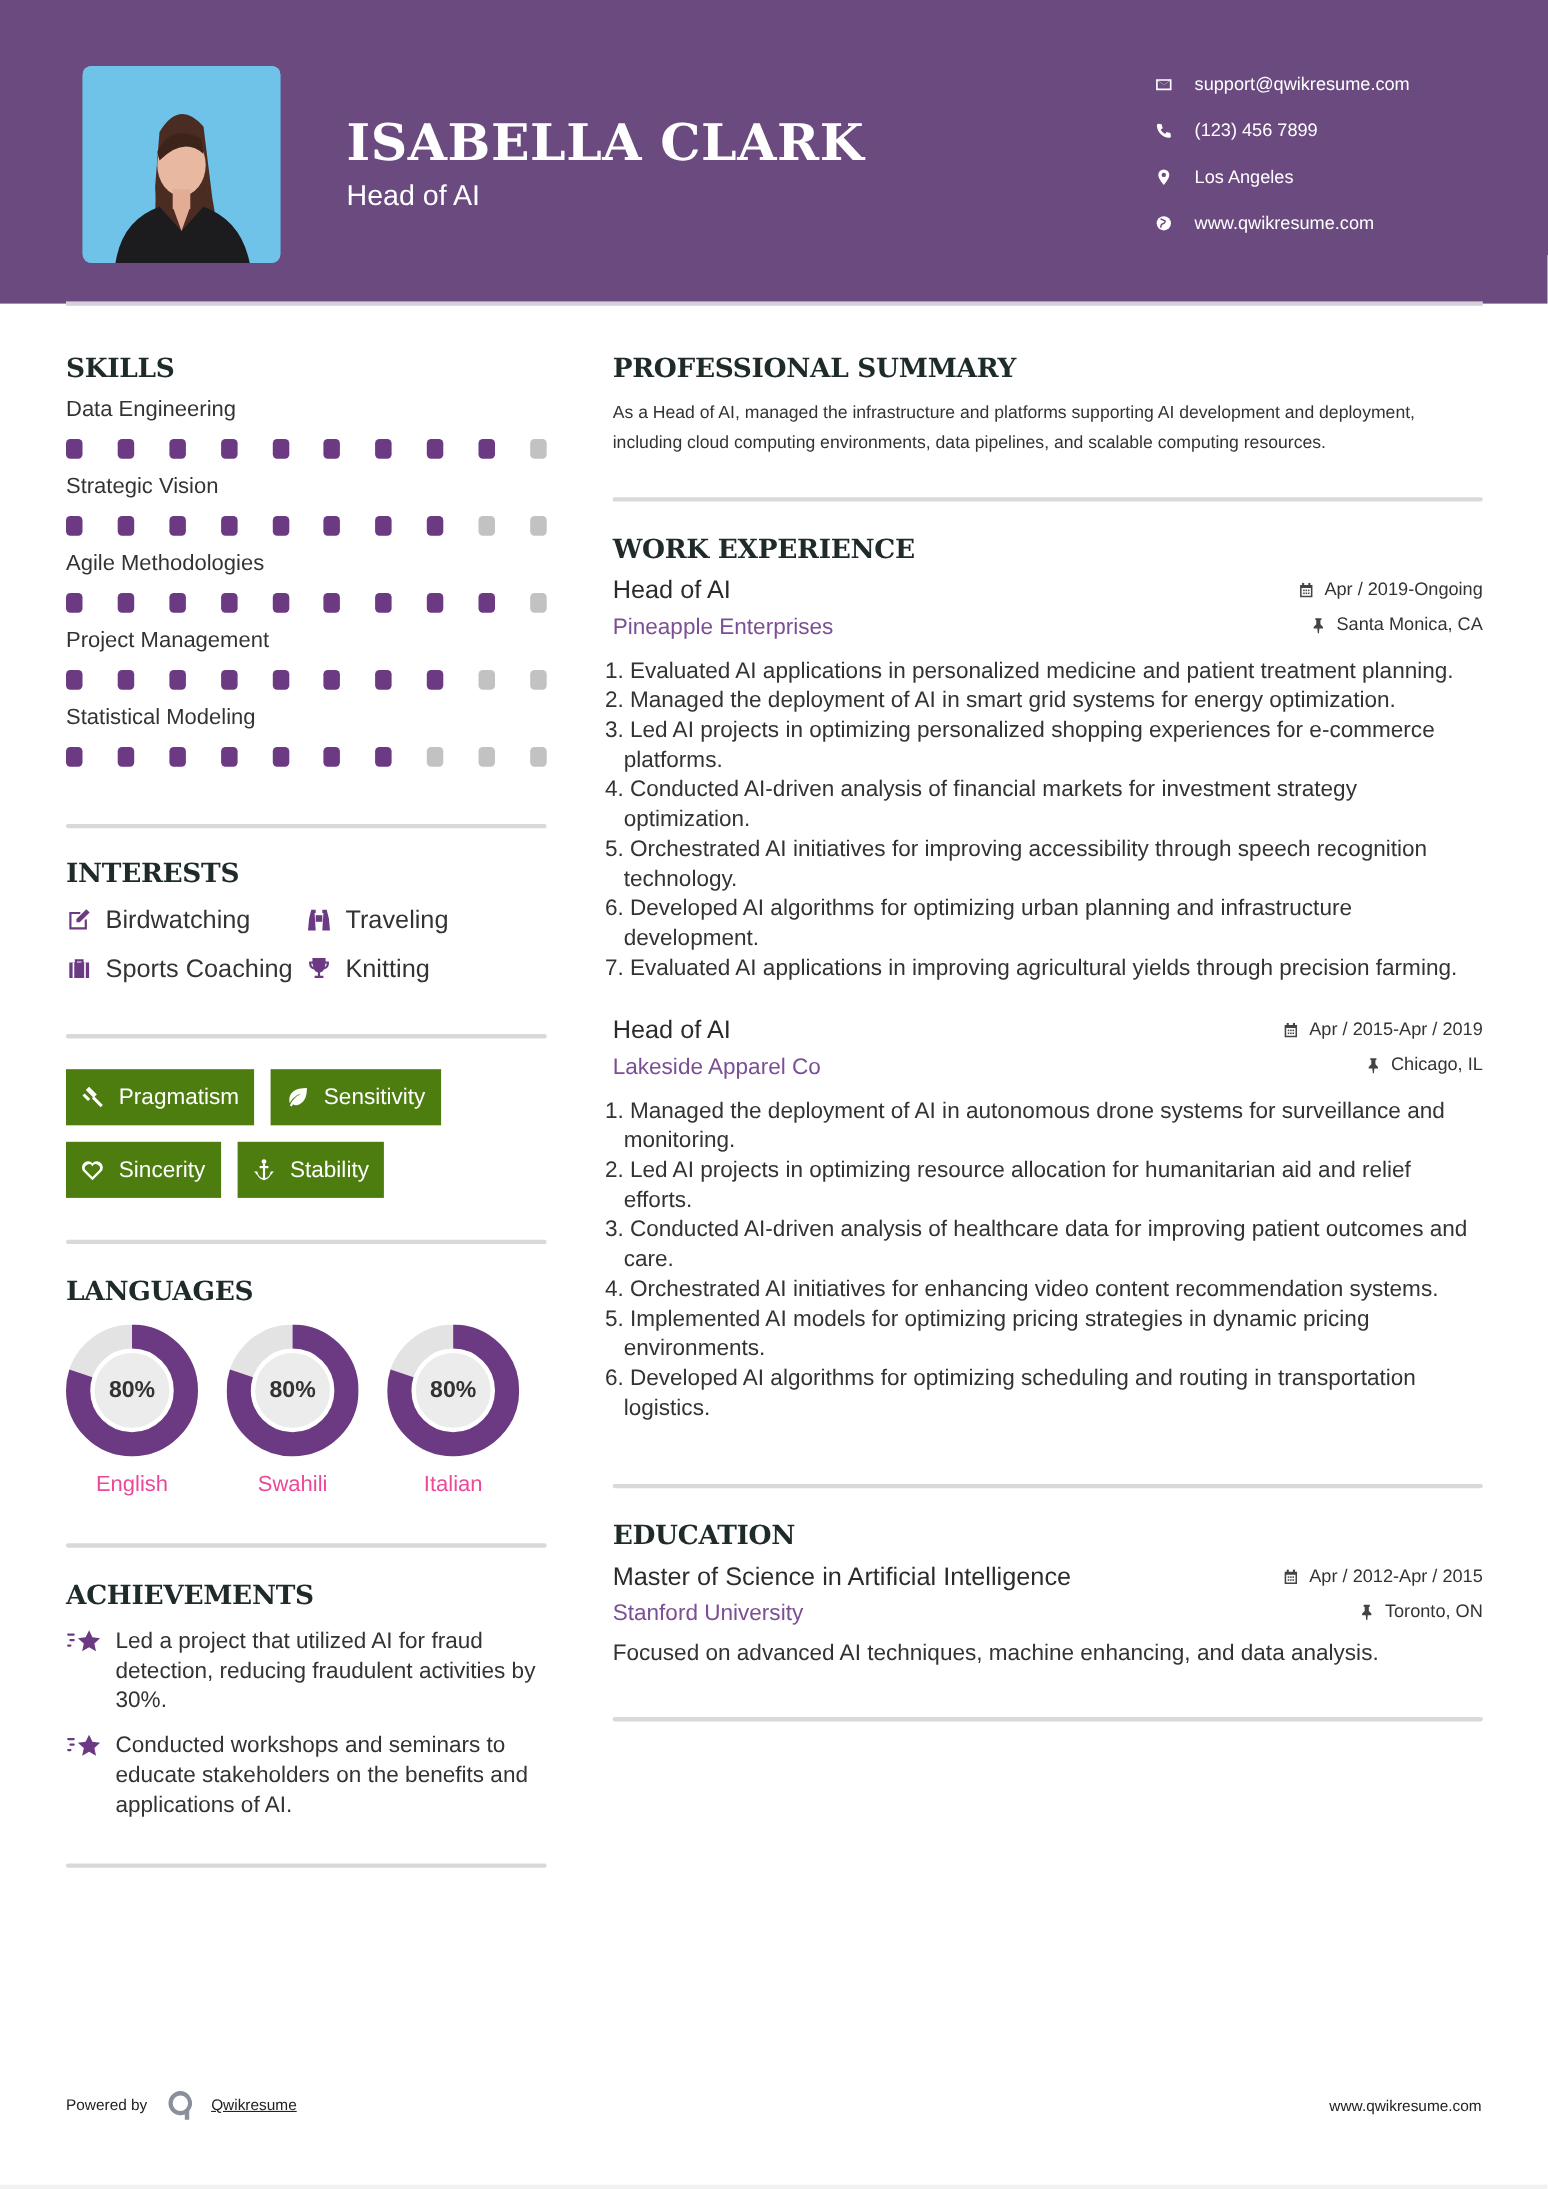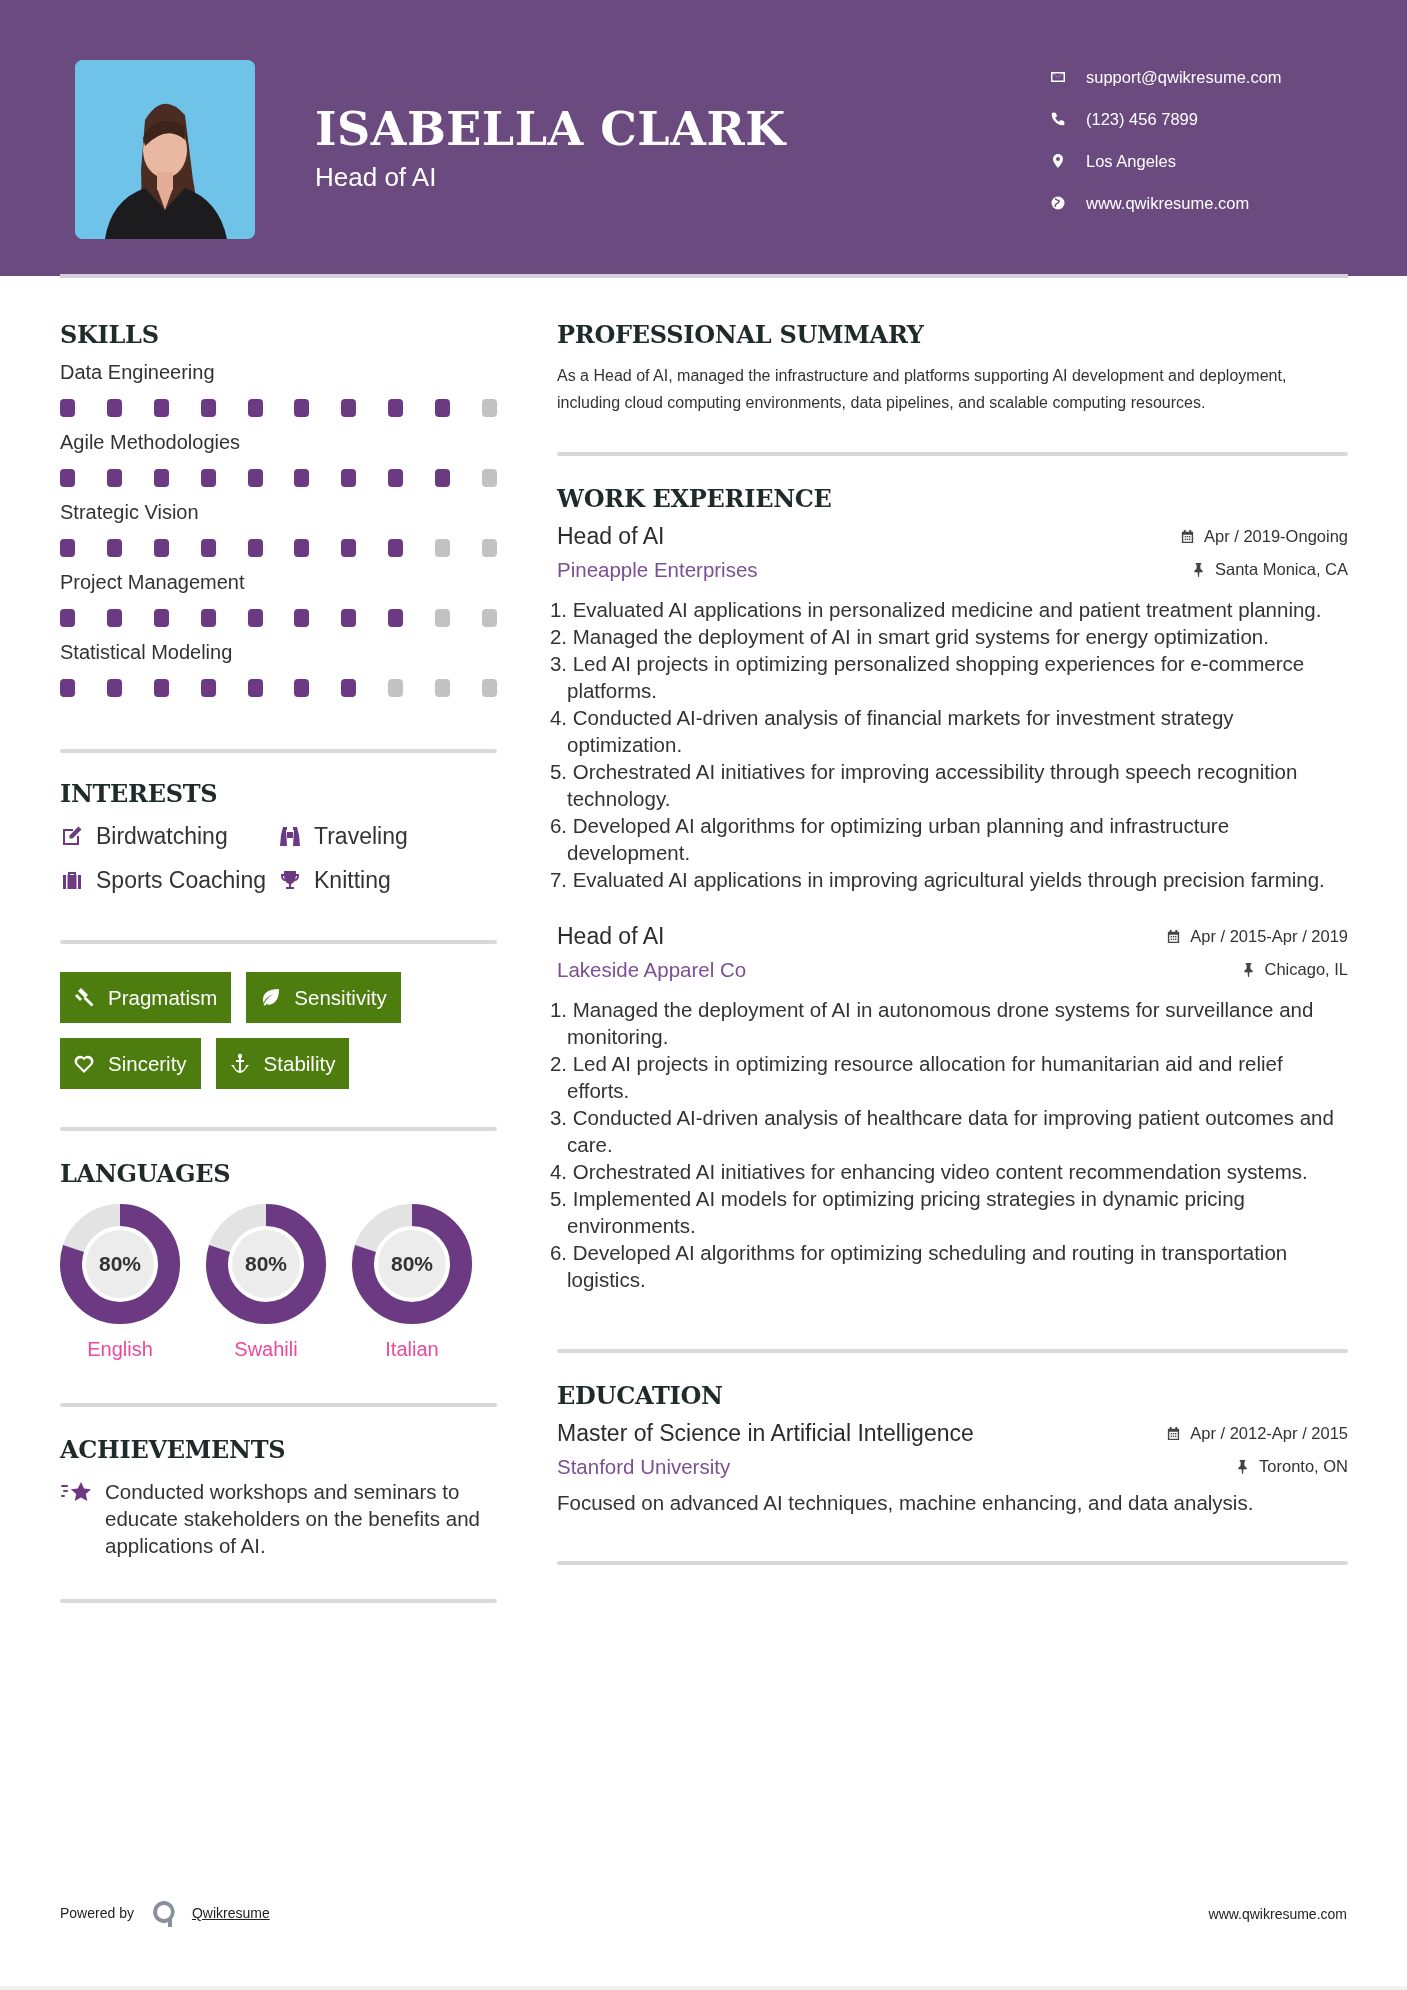--- a/index.html
+++ b/index.html
@@ -135,46 +135,46 @@
           <span class="dot on"></span>
           <span class="dot on"></span>
           <span class="dot on"></span>
           <span class="dot on"></span>
           <span class="dot on"></span>
           <span class="dot on"></span>
           <span class="dot"></span>
         </div>
     </div>
     <div style="margin-top:8px">
+      <div class="skill-name">Strategic Vision</div>
+      <div class="dots">
+          <span class="dot on"></span>
+          <span class="dot on"></span>
+          <span class="dot on"></span>
+          <span class="dot on"></span>
+          <span class="dot on"></span>
+          <span class="dot on"></span>
+          <span class="dot on"></span>
+          <span class="dot on"></span>
+          <span class="dot"></span>
+          <span class="dot"></span>
+        </div>
+    </div>
+    <div style="margin-top:8px">
       <div class="skill-name">Agile Methodologies</div>
       <div class="dots">
           <span class="dot on"></span>
           <span class="dot on"></span>
           <span class="dot on"></span>
           <span class="dot on"></span>
           <span class="dot on"></span>
           <span class="dot on"></span>
           <span class="dot on"></span>
           <span class="dot on"></span>
           <span class="dot on"></span>
-          <span class="dot"></span>
-        </div>
-    </div>
-    <div style="margin-top:8px">
-      <div class="skill-name">Strategic Vision</div>
-      <div class="dots">
-          <span class="dot on"></span>
-          <span class="dot on"></span>
-          <span class="dot on"></span>
-          <span class="dot on"></span>
-          <span class="dot on"></span>
-          <span class="dot on"></span>
-          <span class="dot on"></span>
-          <span class="dot on"></span>
-          <span class="dot"></span>
           <span class="dot"></span>
         </div>
     </div>
     <div style="margin-top:8px">
       <div class="skill-name">Project Management</div>
       <div class="dots">
           <span class="dot on"></span>
           <span class="dot on"></span>
           <span class="dot on"></span>
           <span class="dot on"></span>
@@ -310,20 +310,29 @@
         </div>
         <div class="lang-name">Italian</div>
       </div>
     </div>
   </div>
 
   <div class="divider" style="margin-top:42px"></div>
 
   <div style="margin-top:28px">
     <div class="sec-title">ACHIEVEMENTS</div>
+    <div class="ach">
+      <svg viewBox="0 0 34 30">
+          <path d="M21 4l3 6.5 7 .8-5.2 4.8 1.5 7-6.3-3.6-6.3 3.6 1.5-7L10.8 11.3l7-.8z" fill="#6b3a82"></path>
+          <rect x="1" y="7" width="7" height="2" rx="1" fill="#6b3a82"></rect>
+          <rect x="3" y="12" width="5" height="2" rx="1" fill="#6b3a82"></rect>
+          <rect x="1" y="17" width="4" height="2" rx="1" fill="#6b3a82"></rect>
+        </svg>
+      <div class="ach-text">Led a project that utilized AI for fraud detection, reducing fraudulent activities by 30%.</div>
+    </div>
     <div class="ach">
       <svg viewBox="0 0 34 30">
           <path d="M21 4l3 6.5 7 .8-5.2 4.8 1.5 7-6.3-3.6-6.3 3.6 1.5-7L10.8 11.3l7-.8z" fill="#6b3a82"></path>
           <rect x="1" y="7" width="7" height="2" rx="1" fill="#6b3a82"></rect>
           <rect x="3" y="12" width="5" height="2" rx="1" fill="#6b3a82"></rect>
           <rect x="1" y="17" width="4" height="2" rx="1" fill="#6b3a82"></rect>
         </svg>
       <div class="ach-text">Conducted workshops and seminars to educate stakeholders on the benefits and applications of AI.</div>
     </div>
   </div>

